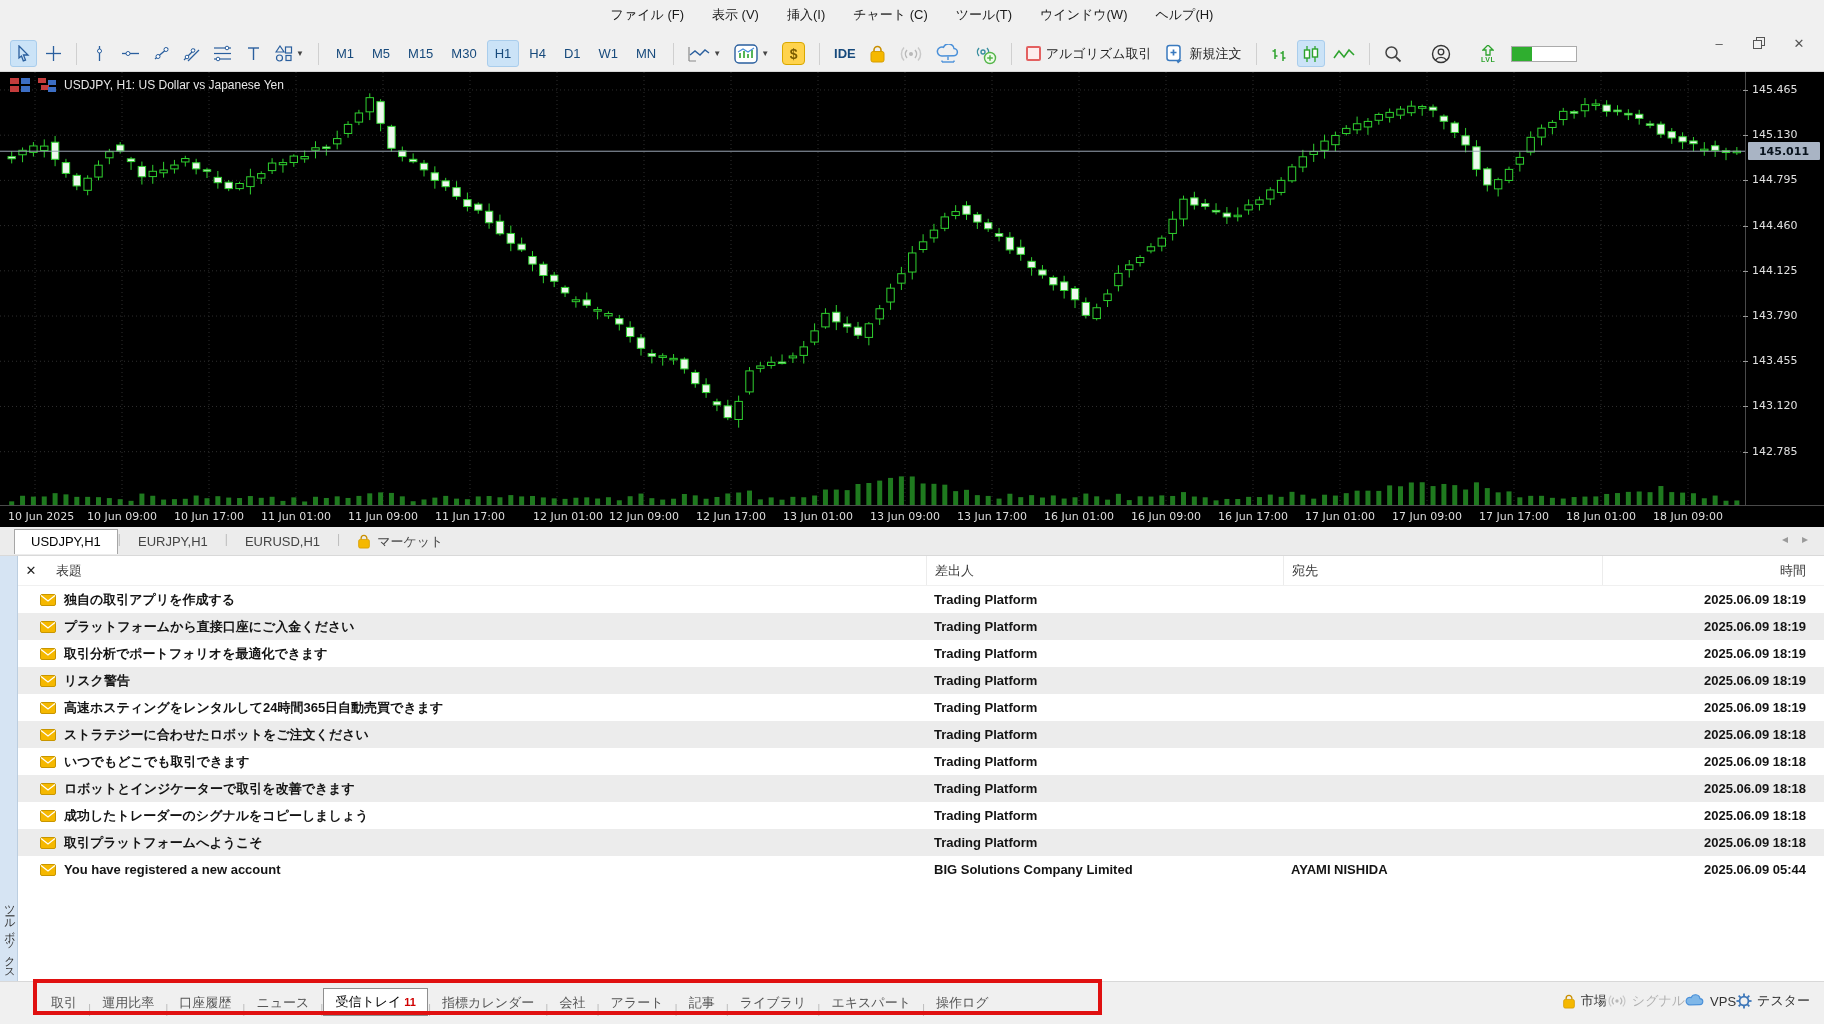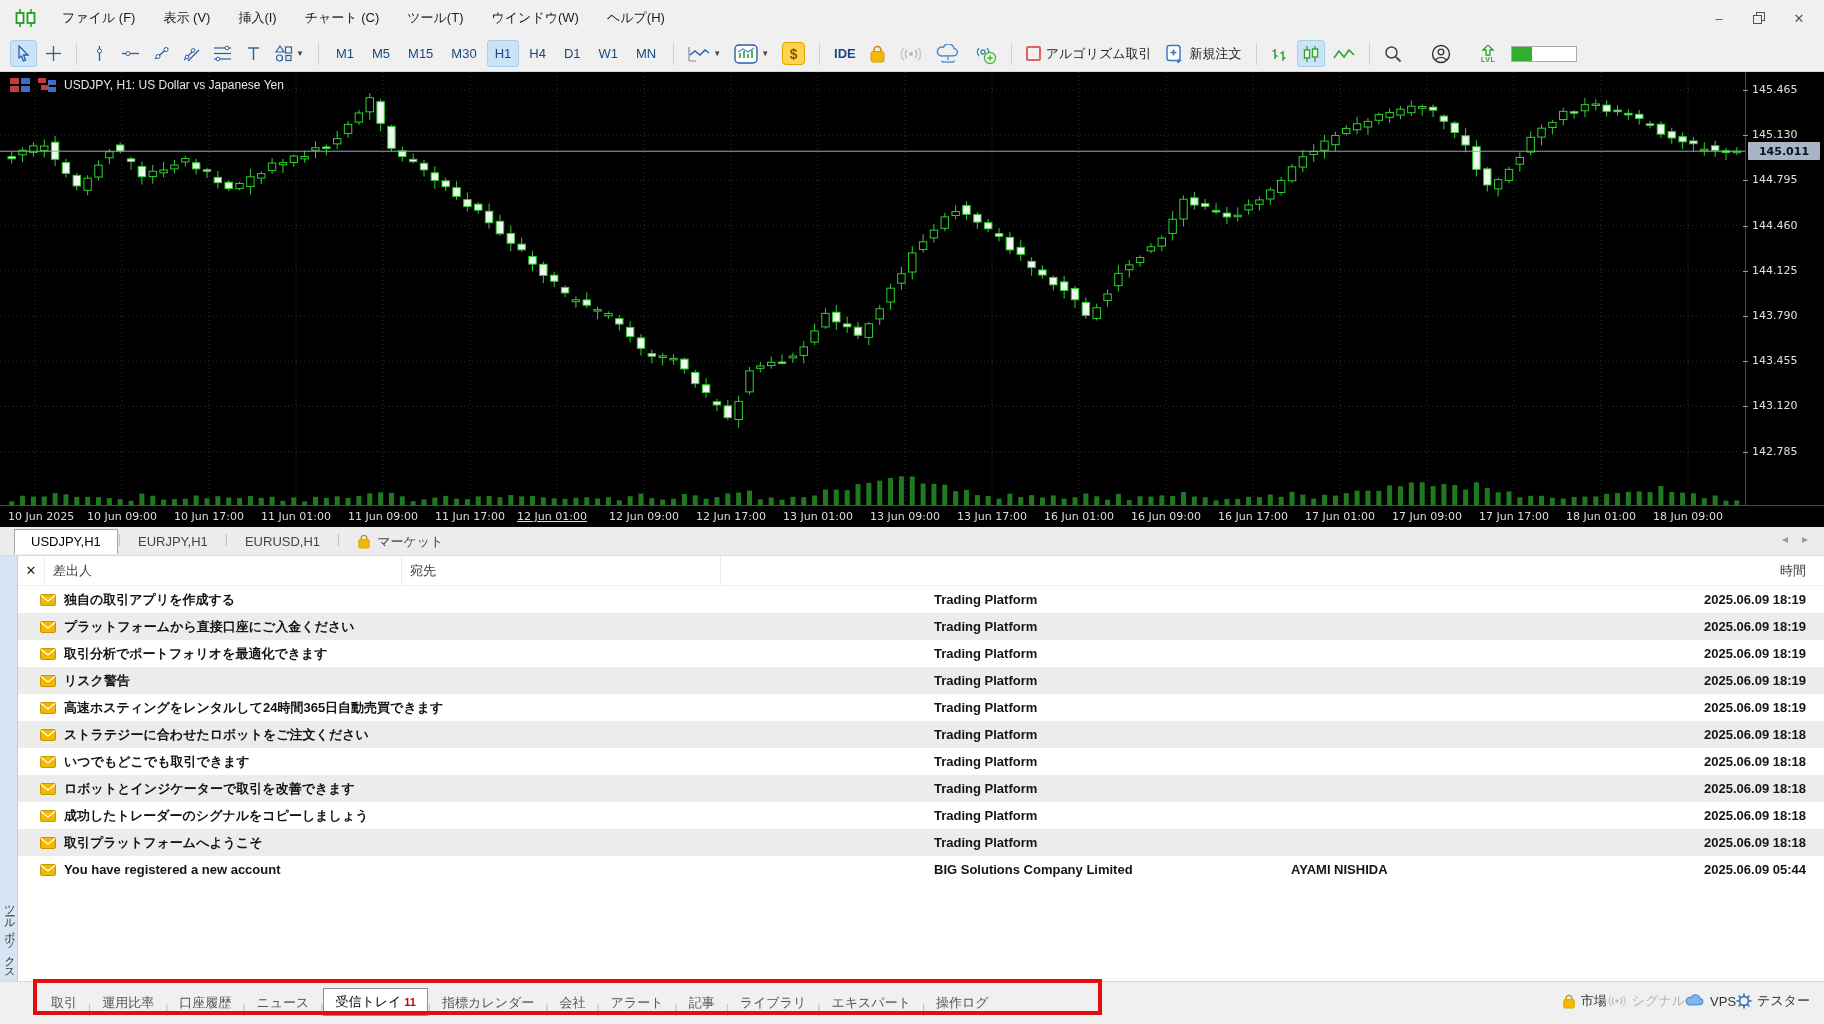--- a/index.html
+++ b/index.html
@@ -1,20 +1,20 @@
 <!DOCTYPE html>
 <html><head>
 <meta charset="utf-8">
 <style>
   * { box-sizing: border-box; margin: 0; padding: 0; }
   html,body { width:1824px; height:1024px; overflow:hidden; }
   body { font-family:"Liberation Sans", sans-serif; background:#f0f0f0; position:relative; user-select:none; }
 
   
-  .titlebar { height:36px; display:flex; align-items:center; background:#f0f0f0; padding:0 8px; }
+  .titlebar { height:36px; display:flex; align-items:center; background:#f0f0f0; padding:0 8px;flex-direction:column; }
   .logo { width:24px; height:20px; margin:0 10px 0 6px; }
   .menu-item { padding:6px 14px; font-size:13px; color:#1a1a1a; border-radius:3px; }
   .win-controls { margin-left:auto; display:flex; align-items:center; gap:6px; }
   .win-btn { width:34px; height:26px; display:flex; align-items:center; justify-content:center; color:#555; font-size:13px; }
 
   
   .toolbar { height:36px; display:flex; align-items:center; background:#f0f0f0; padding:0 10px; gap:3px; border-bottom:1px solid #d6d6d6; }
   .tbtn { height:27px; min-width:27px; padding:0 4px; display:flex; align-items:center; justify-content:center; border-radius:3px; border:1px solid transparent; }
   .tbtn.active { background:#cbe3f7; border-color:#a9cdec; }
   .tsep { width:1px; height:22px; background:#d0d0d0; margin:0 6px; flex:none; }
@@ -845,21 +845,21 @@
       <div class="price-tick" style="top: 372.685px;">142.785</div>
       <div class="cur-price" style="top: 70.2304px;">145.011</div>
     </div>
   <div class="time-axis" id="time-axis">
       <div class="time-label first" style="left: 8px;">10 Jun 2025</div>
       <div class="time-label" style="left: 122px;">10 Jun 09:00</div>
       <div class="time-label" style="left: 209px;">10 Jun 17:00</div>
       <div class="time-label" style="left: 296px;">11 Jun 01:00</div>
       <div class="time-label" style="left: 383px;">11 Jun 09:00</div>
       <div class="time-label" style="left: 470px;">11 Jun 17:00</div>
-      <div class="time-label" style="left: 552px; text-decoration: underline;">12 Jun 01:00</div>
+      <div class="time-label" style="left: 568px;">12 Jun 01:00</div>
       <div class="time-label" style="left: 644px;">12 Jun 09:00</div>
       <div class="time-label" style="left: 731px;">12 Jun 17:00</div>
       <div class="time-label" style="left: 818px;">13 Jun 01:00</div>
       <div class="time-label" style="left: 905px;">13 Jun 09:00</div>
       <div class="time-label" style="left: 992px;">13 Jun 17:00</div>
       <div class="time-label" style="left: 1079px;">16 Jun 01:00</div>
       <div class="time-label" style="left: 1166px;">16 Jun 09:00</div>
       <div class="time-label" style="left: 1253px;">16 Jun 17:00</div>
       <div class="time-label" style="left: 1340px;">17 Jun 01:00</div>
       <div class="time-label" style="left: 1427px;">17 Jun 09:00</div>
@@ -897,20 +897,21 @@
     </div>
   </div>
 
 <div class="toolbox">
   <div class="side-strip">
     <div class="vlabel">ツールボックス</div>
   </div>
   <div class="tb-main">
     <div class="tb-header">
       <div class="tb-close">✕</div>
+      <div class="col-subject">表題</div>
       <div class="col-from">差出人</div>
       <div class="col-to">宛先</div>
       <div class="col-time">時間</div>
     </div>
     <div id="tb-rows">
         <div class="tb-row">
           <div class="subj-cell">
             <span>
               <svg width="16" height="12" viewBox="0 0 16 12">
                 <rect x="0.5" y="0.5" width="15" height="11" rx="1.5" fill="#f5b800" stroke="#c89600"></rect>

